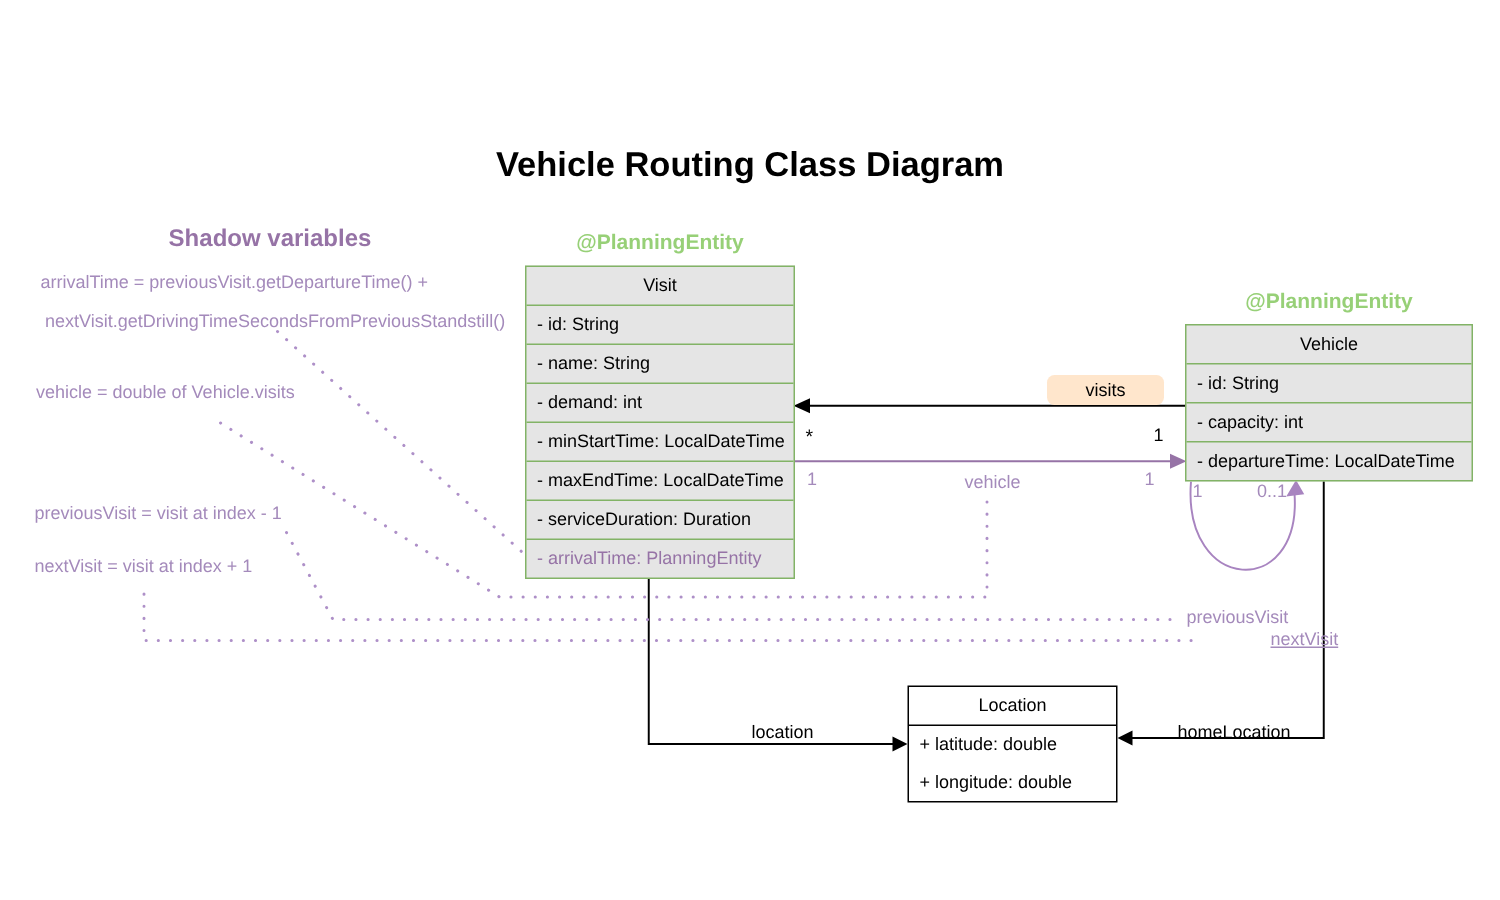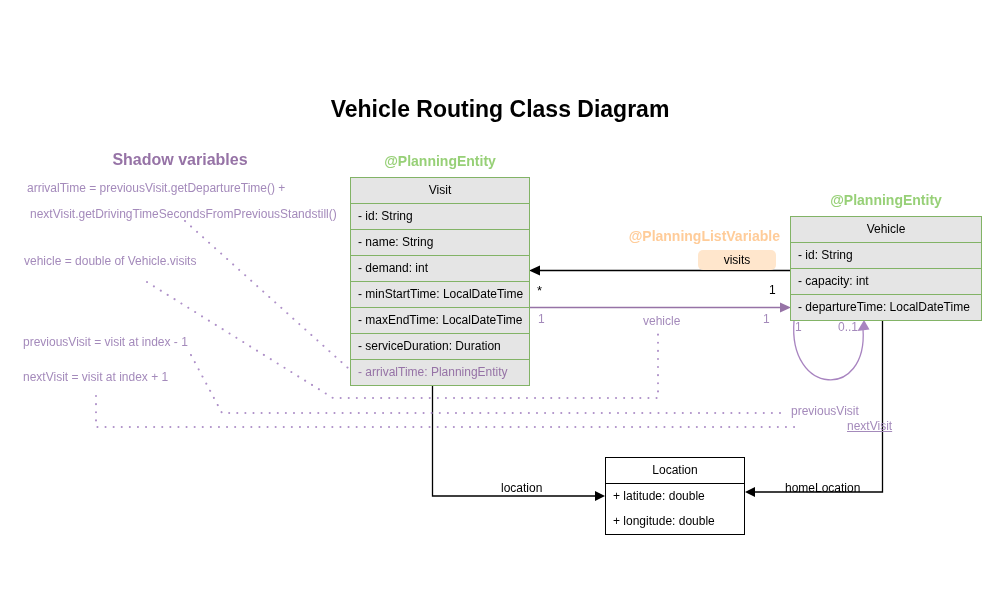--- a/index.html
+++ b/index.html
@@ -71,21 +71,20 @@
 
   <div class="shadow-heading">Shadow variables</div>
   <div class="formula" style="left:27px; top:181px;">arrivalTime = previousVisit.getDepartureTime() +</div>
   <div class="formula" style="left:30px; top:207px;">nextVisit.getDrivingTimeSecondsFromPreviousStandstill()</div>
   <div class="formula" style="left:24px; top:254px;">vehicle = double of Vehicle.visits</div>
   <div class="formula" style="left:23px; top:335px;">previousVisit = visit at index - 1</div>
   <div class="formula" style="left:23px; top:370px;">nextVisit = visit at index + 1</div>
 
   <div class="stereotype st-green" style="left:350px; top:153px; width:180px;">@PlanningEntity</div>
   <div class="stereotype st-green" style="left:790px; top:192px; width:192px;">@PlanningEntity</div>
-  <div class="stereotype st-orange" style="left:560px; top:228px; width:220px;">@PlanningListVariable</div>
 
   <div class="uml uml-green" style="left:350px; top:177px; width:180px;">
     <div class="hdr">Visit</div>
     <div class="row">- id: String</div>
     <div class="row">- name: String</div>
     <div class="row">- demand: int</div>
     <div class="row">- minStartTime: LocalDateTime</div>
     <div class="row">- maxEndTime: LocalDateTime</div>
     <div class="row">- serviceDuration: Duration</div>
     <div class="row row-shadow">- arrivalTime: PlanningEntity</div>

